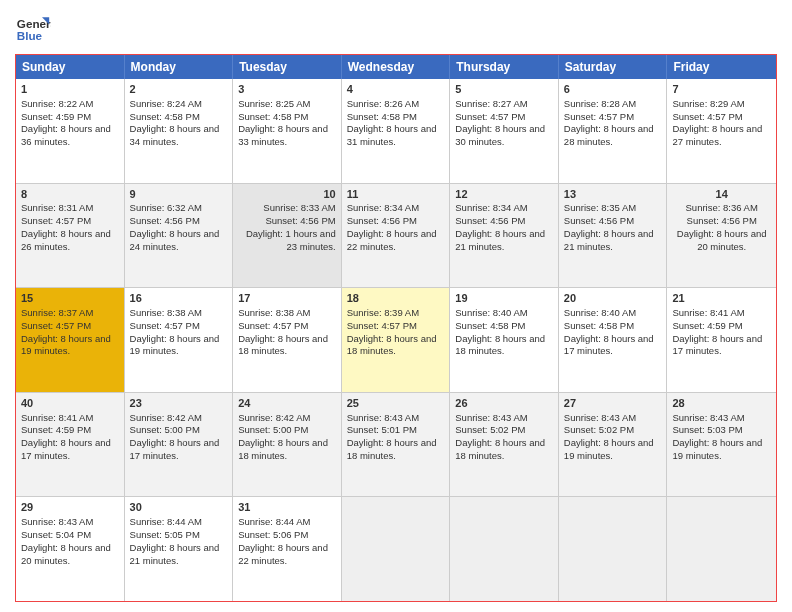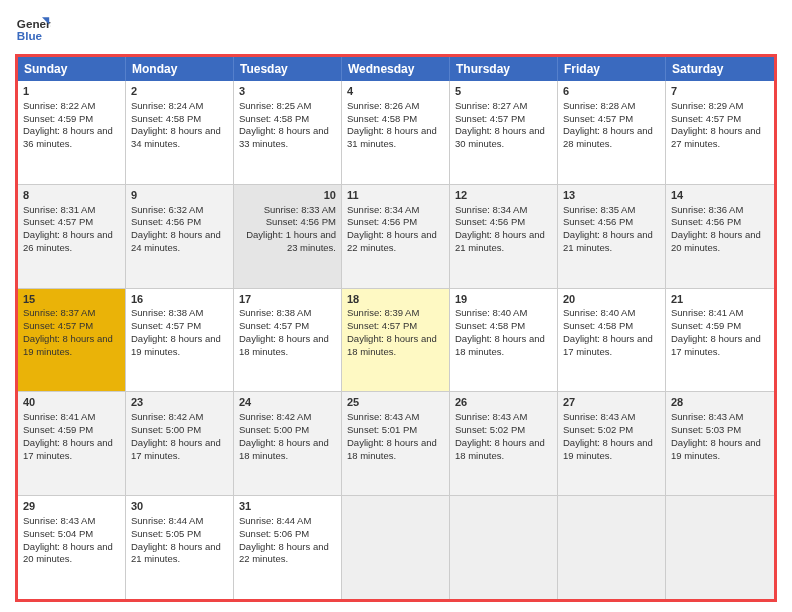--- a/index.html
+++ b/index.html
@@ -42,21 +42,21 @@
     }
     .title-block h2 {
       font-size: 14px;
       color: #555;
       font-weight: normal;
     }
     .calendar {
       flex: 1;
       display: flex;
       flex-direction: column;
-      border: 3px solid #ef4444;
+      border: 1px solid #ef4444;
     }
     .cal-header {
       display: grid;
       grid-template-columns: repeat(7, 1fr);
       background: #3a6abf;
     }
     .cal-header-cell {
       color: #fff;
       font-weight: bold;
       font-size: 12px;
@@ -116,41 +116,41 @@
     </div>
   </div>
 
   <div class="calendar">
     <div class="cal-header">
     <div class="cal-header-cell">Sunday</div>
         <div class="cal-header-cell">Monday</div>
         <div class="cal-header-cell">Tuesday</div>
         <div class="cal-header-cell">Wednesday</div>
         <div class="cal-header-cell">Thursday</div>
+        <div class="cal-header-cell">Saturday</div>
         <div class="cal-header-cell">Friday</div>
-        <div class="cal-header-cell">Saturday</div>
       </div>
     <div class="cal-body">
     <div class="cal-row">
           <div class="cal-cell" style="background: rgb(255, 255, 255);"><span class="day-num">1</span><span>Sunrise: 8:22 AM</span><br><span>Sunset: 4:59 PM</span><br><span>Daylight: 8 hours and 36 minutes.</span></div>
           <div class="cal-cell" style="background: rgb(255, 255, 255);"><span class="day-num">2</span><span>Sunrise: 8:24 AM</span><br><span>Sunset: 4:58 PM</span><br><span>Daylight: 8 hours and 34 minutes.</span></div>
           <div class="cal-cell" style="background: rgb(255, 255, 255);"><span class="day-num">3</span><span>Sunrise: 8:25 AM</span><br><span>Sunset: 4:58 PM</span><br><span>Daylight: 8 hours and 33 minutes.</span></div>
           <div class="cal-cell" style="background: rgb(255, 255, 255);"><span class="day-num">4</span><span>Sunrise: 8:26 AM</span><br><span>Sunset: 4:58 PM</span><br><span>Daylight: 8 hours and 31 minutes.</span></div>
           <div class="cal-cell" style="background: rgb(255, 255, 255);"><span class="day-num">5</span><span>Sunrise: 8:27 AM</span><br><span>Sunset: 4:57 PM</span><br><span>Daylight: 8 hours and 30 minutes.</span></div>
           <div class="cal-cell" style="background: rgb(255, 255, 255);"><span class="day-num">6</span><span>Sunrise: 8:28 AM</span><br><span>Sunset: 4:57 PM</span><br><span>Daylight: 8 hours and 28 minutes.</span></div>
           <div class="cal-cell" style="background: rgb(255, 255, 255);"><span class="day-num">7</span><span>Sunrise: 8:29 AM</span><br><span>Sunset: 4:57 PM</span><br><span>Daylight: 8 hours and 27 minutes.</span></div>
         </div>
         <div class="cal-row">
           <div class="cal-cell" style="background: rgb(242, 242, 242);"><span class="day-num">8</span><span>Sunrise: 8:31 AM</span><br><span>Sunset: 4:57 PM</span><br><span>Daylight: 8 hours and 26 minutes.</span></div>
           <div class="cal-cell" style="background: rgb(242, 242, 242);"><span class="day-num">9</span><span>Sunrise: 6:32 AM</span><br><span>Sunset: 4:56 PM</span><br><span>Daylight: 8 hours and 24 minutes.</span></div>
           <div class="cal-cell" style="background: #e5e5e5; text-align: right;"><span class="day-num">10</span><span>Sunrise: 8:33 AM</span><br><span>Sunset: 4:56 PM</span><br><span>Daylight: 1 hours and 23 minutes.</span></div>
           <div class="cal-cell" style="background: rgb(242, 242, 242);"><span class="day-num">11</span><span>Sunrise: 8:34 AM</span><br><span>Sunset: 4:56 PM</span><br><span>Daylight: 8 hours and 22 minutes.</span></div>
           <div class="cal-cell" style="background: rgb(242, 242, 242);"><span class="day-num">12</span><span>Sunrise: 8:34 AM</span><br><span>Sunset: 4:56 PM</span><br><span>Daylight: 8 hours and 21 minutes.</span></div>
           <div class="cal-cell" style="background: rgb(242, 242, 242);"><span class="day-num">13</span><span>Sunrise: 8:35 AM</span><br><span>Sunset: 4:56 PM</span><br><span>Daylight: 8 hours and 21 minutes.</span></div>
-          <div class="cal-cell" style="background: rgb(242, 242, 242);"><span class="day-num">14</span><span>Sunrise: 8:36 AM</span><br><span>Sunset: 4:56 PM</span><br><span>Daylight: 8 hours and 20 minutes.</span></div>
+          <div class="cal-cell" style="background: rgb(242, 242, 242); text-align: center;"><span class="day-num">14</span><span>Sunrise: 8:36 AM</span><br><span>Sunset: 4:56 PM</span><br><span>Daylight: 8 hours and 20 minutes.</span></div>
         </div>
         <div class="cal-row">
           <div class="cal-cell" style="background: #eab308;"><span class="day-num">15</span><span>Sunrise: 8:37 AM</span><br><span>Sunset: 4:57 PM</span><br><span>Daylight: 8 hours and 19 minutes.</span></div>
           <div class="cal-cell" style="background: rgb(255, 255, 255);"><span class="day-num">16</span><span>Sunrise: 8:38 AM</span><br><span>Sunset: 4:57 PM</span><br><span>Daylight: 8 hours and 19 minutes.</span></div>
           <div class="cal-cell" style="background: rgb(255, 255, 255);"><span class="day-num">17</span><span>Sunrise: 8:38 AM</span><br><span>Sunset: 4:57 PM</span><br><span>Daylight: 8 hours and 18 minutes.</span></div>
           <div class="cal-cell" style="background: #fef9c3;"><span class="day-num">18</span><span>Sunrise: 8:39 AM</span><br><span>Sunset: 4:57 PM</span><br><span>Daylight: 8 hours and 18 minutes.</span></div>
           <div class="cal-cell" style="background: rgb(255, 255, 255);"><span class="day-num">19</span><span>Sunrise: 8:40 AM</span><br><span>Sunset: 4:58 PM</span><br><span>Daylight: 8 hours and 18 minutes.</span></div>
           <div class="cal-cell" style="background: rgb(255, 255, 255);"><span class="day-num">20</span><span>Sunrise: 8:40 AM</span><br><span>Sunset: 4:58 PM</span><br><span>Daylight: 8 hours and 17 minutes.</span></div>
           <div class="cal-cell" style="background: rgb(255, 255, 255);"><span class="day-num">21</span><span>Sunrise: 8:41 AM</span><br><span>Sunset: 4:59 PM</span><br><span>Daylight: 8 hours and 17 minutes.</span></div>
         </div>

